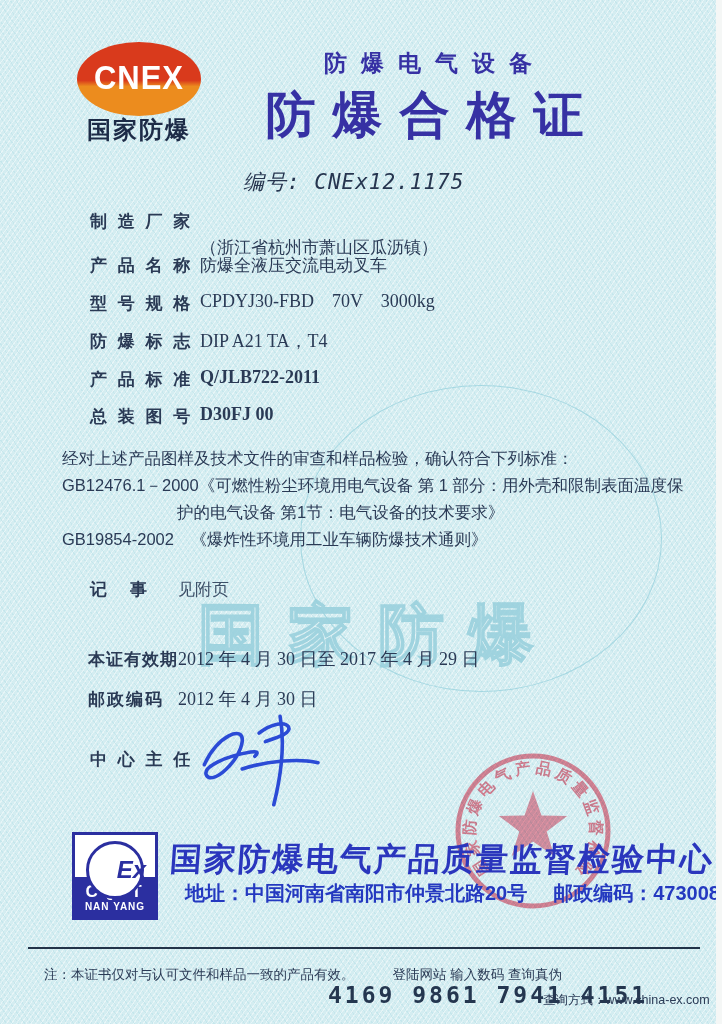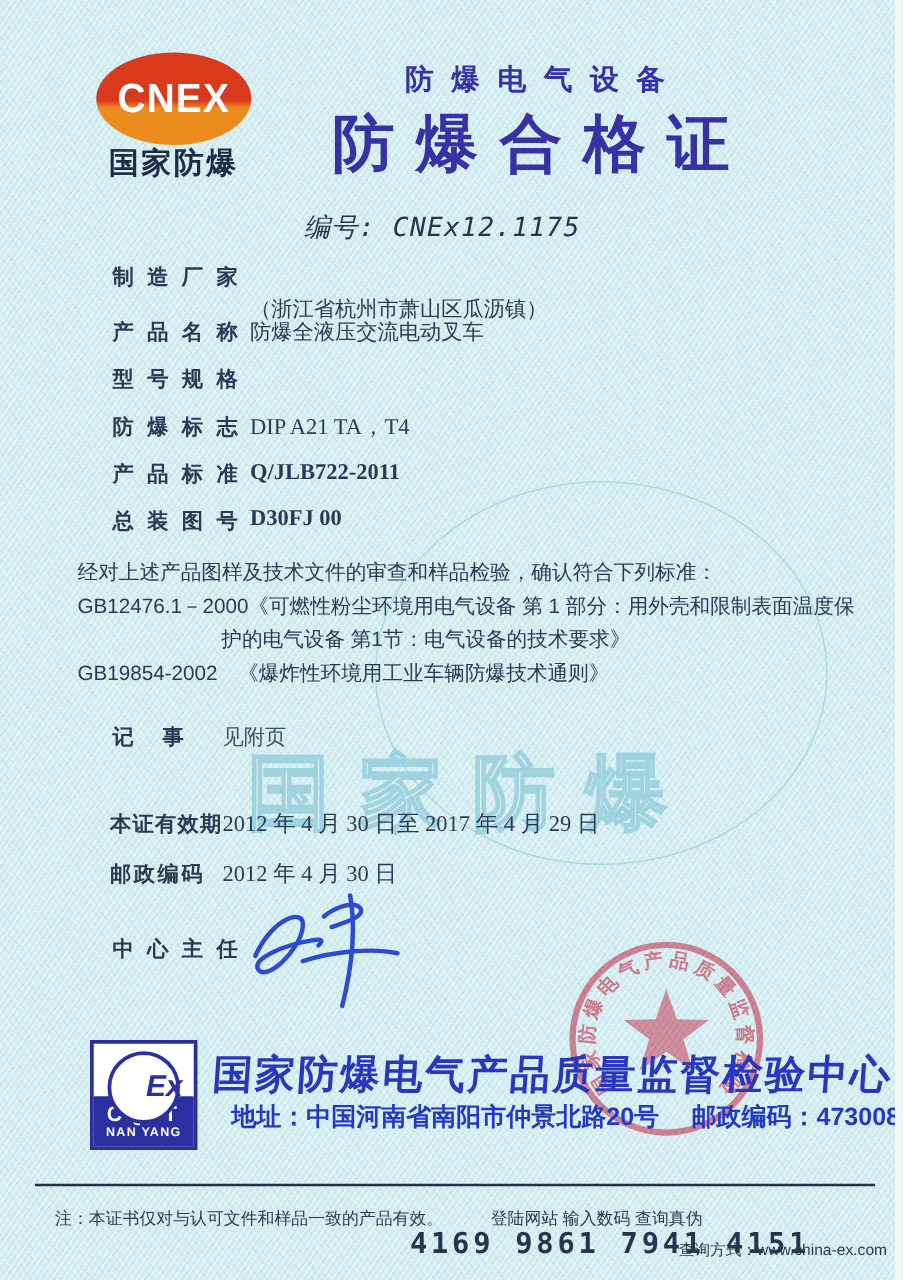--- a/index.html
+++ b/index.html
@@ -112,20 +112,21 @@
   <div class="abs subtitle">防爆电气设备</div>
   <div class="abs certno">编号: CNEx12.1175</div>
 
   <div class="abs lbl" style="top:210px">制 造 厂 家</div>
   <div class="abs val" style="top:236px">（浙江省杭州市萧山区瓜沥镇）</div>
 
   <div class="abs lbl" style="top:254px">产 品 名 称</div>
   <div class="abs val" style="top:254px">防爆全液压交流电动叉车</div>
 
   <div class="abs lbl" style="top:292px">型 号 规 格</div>
+  <div class="abs val serif" style="top:291px">CPDYJ30-FBD    70V    3000kg</div>
 
   <div class="abs lbl" style="top:330px">防 爆 标 志</div>
   <div class="abs val serif" style="top:329px">DIP A21 TA，T4</div>
 
   <div class="abs lbl" style="top:368px">产 品 标 准</div>
   <div class="abs val serif bold" style="top:367px">Q/JLB722-2011</div>
 
   <div class="abs lbl" style="top:405px">总 装 图 号</div>
   <div class="abs val serif bold" style="top:404px">D30FJ 00</div>
 

